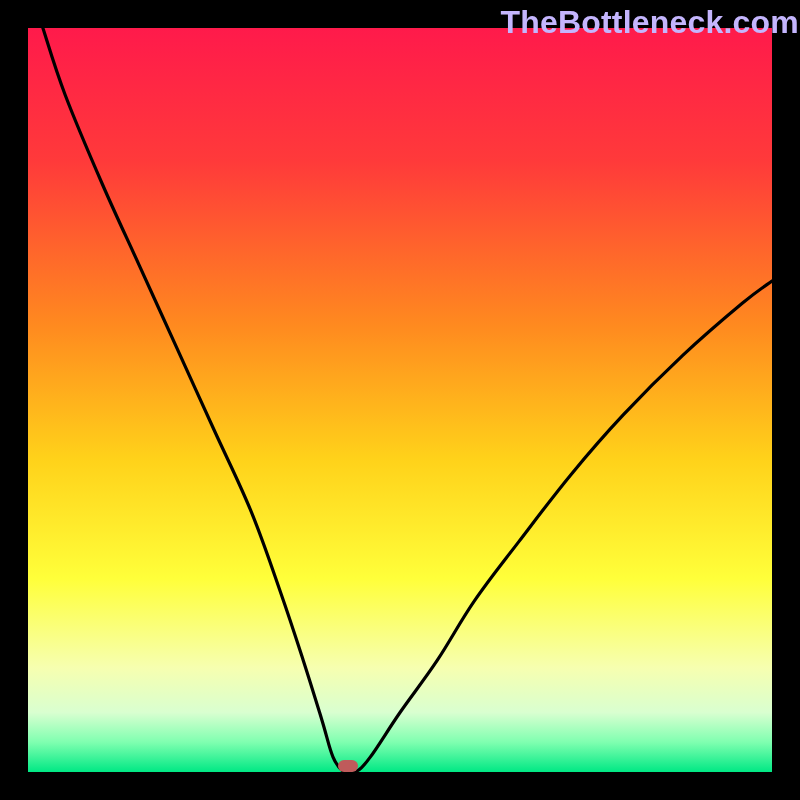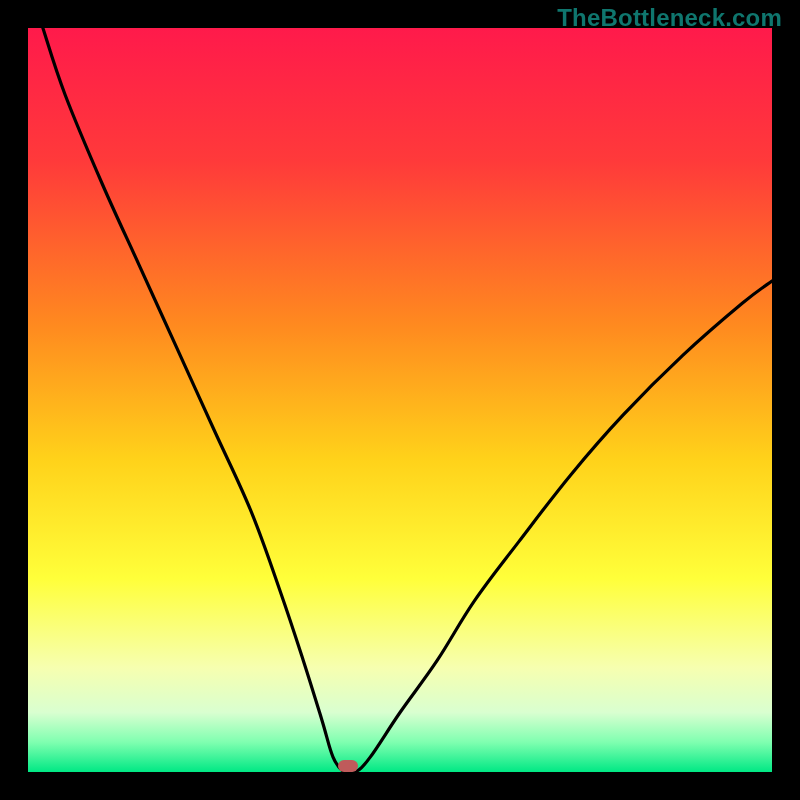--- a/index.html
+++ b/index.html
@@ -13,23 +13,23 @@
   }
   .frame {
     position: relative;
     width: 800px;
     height: 800px;
     background: #000;
   }
   .watermark {
     position: absolute;
     top: 4px;
-    right: 18px;
-    color: #0f766e;
-    font-size: 24px;
+    right: 1px;
+    color: #c4b5fd;
+    font-size: 32px;
     font-weight: 600;
     letter-spacing: 0.2px;
     z-index: 20;
   }
   .plot {
     position: absolute;
     left: 28px;
     top: 28px;
     width: 744px;
     height: 744px;

